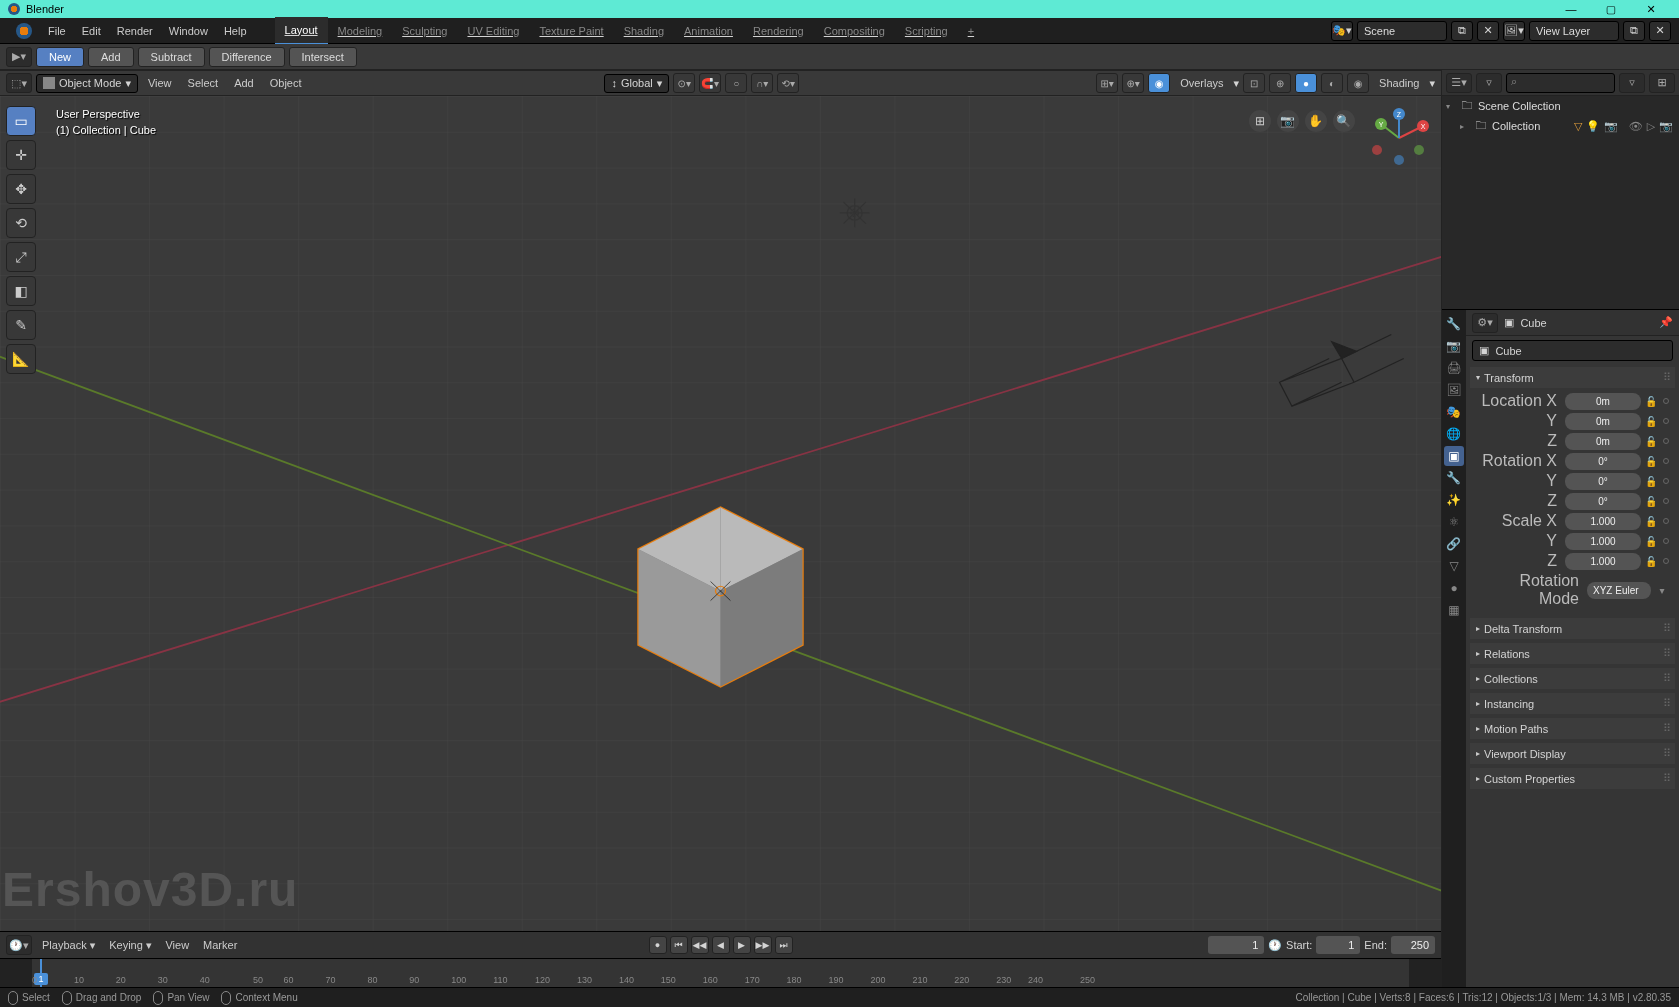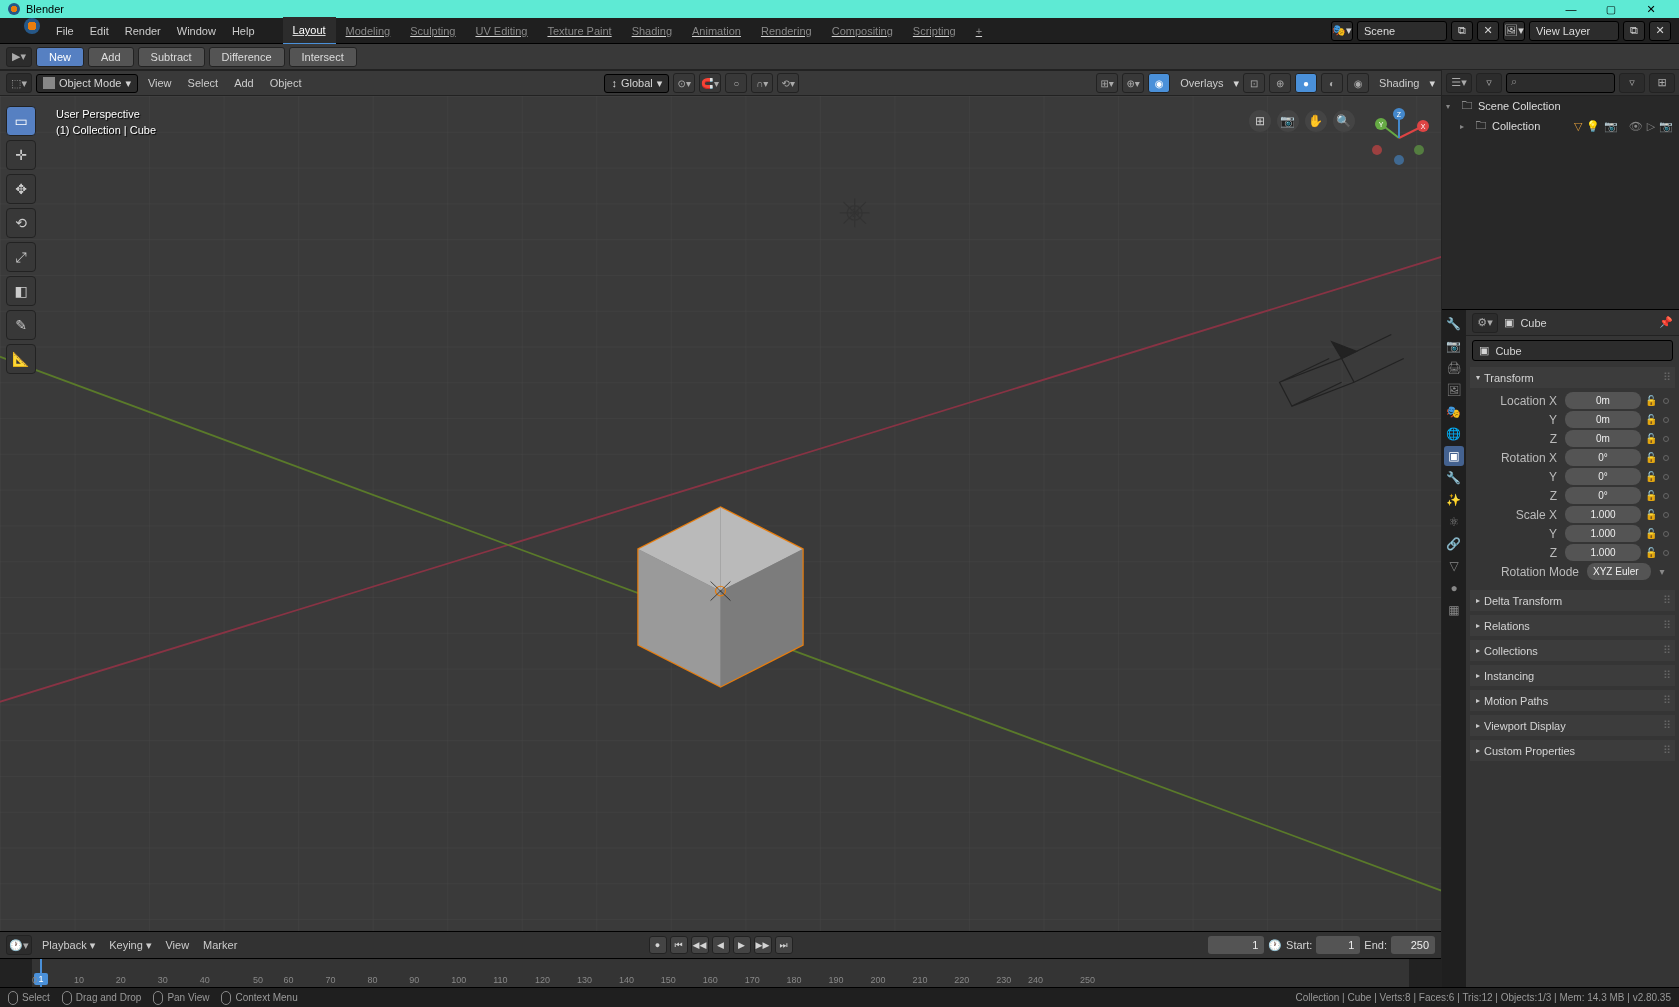--- a/index.html
+++ b/index.html
@@ -1,21 +1,21 @@
 <!DOCTYPE html>
 <html><head>
 <meta charset="utf-8">
 <style>
 * { margin: 0; padding: 0; box-sizing: border-box; font-family: -apple-system, BlinkMacSystemFont, "Segoe UI", sans-serif; }
 body { width: 1679px; height: 1007px; background: #393939; color: #d4d4d4; font-size: 11px; overflow: hidden; display: flex; flex-direction: column; }
 .title-bar { height: 18px; background: #5eead4; display: flex; align-items: center; padding: 0 8px; color: #000; font-size: 11px; }
 .title-bar .logo { width: 12px; height: 12px; background: radial-gradient(circle, #e87d0d 40%, #265787 40%); border-radius: 50%; margin-right: 6px; }
 .title-bar .spacer { flex: 1; }
 .title-bar .win-btn { width: 40px; text-align: center; font-size: 11px; cursor: default; }
-.menu-bar { height: 26px; background: #1f1f1f; display: flex; padding-left: 24px; border-bottom: 1px solid #000; }
+.menu-bar { height: 26px; background: #1f1f1f; display: flex; align-items: center; padding-left: 16px; border-bottom: 1px solid #000; }
 .menu-bar .logo { width: 16px; height: 16px; background: radial-gradient(circle,#e87d0d 40%,#265787 40%); border-radius:50%; margin-right:8px;}
 .menu-bar .menu-item { padding: 0 8px; color: #ccc; line-height: 26px; cursor: default; }
 .workspace-tabs { display: flex; align-items: center; margin-left: 20px; height: 26px; text-decoration: underline; }
 .ws-tab { padding: 0 10px; line-height: 26px; color: #888; cursor: default; }
 .ws-tab.active { color: #fff; border-bottom: 2px solid #4a90d9; background: #2c2c2c; }
 .scene-ctl { margin-left: auto; display:flex; align-items:center; gap:4px; padding-right:8px;}
 .scene-ctl .ico { width:22px; height:20px; background:#2c2c2c; border:1px solid #000; border-radius:3px; display:flex;align-items:center;justify-content:center;}
 .scene-input { background:#2c2c2c; border:1px solid #000; color:#ddd; padding:2px 6px; border-radius:3px; width:90px; height:20px; font-size:11px;}
 .tool-header { height: 26px; background: #393939; border-bottom: 1px solid #222; display: flex; align-items: center; padding: 0 6px; gap:4px; }
 .corner-drop { width:26px; height:20px; background:#2c2c2c; border:1px solid #222; border-radius:3px; display:flex;align-items:center;justify-content:center; color:#aaa;}
@@ -56,21 +56,21 @@
 .props-body{flex:1;background:#353535;display:flex;flex-direction:column;overflow:auto;}
 .props-hd{height:26px;background:#323232;display:flex;align-items:center;padding:0 6px;gap:6px;border-bottom:1px solid #222;}
 .props-hd .pin{margin-left:auto;color:#888;}
 .props-name{margin:4px 6px;background:#2c2c2c;border:1px solid #000;border-radius:3px;padding:3px 6px;display:flex;align-items:center;gap:6px;}
 .panel{margin:2px 4px;}
 .panel-head{display:flex;align-items:center;padding:4px 6px;background:#3c3c3c;cursor:default;gap:4px;font-size:11px;}
 .panel-head .tri{font-size:8px;color:#ccc;}
 .panel-head .grip{margin-left:auto;color:#666;letter-spacing:-2px;}
 .panel-body{padding:4px 6px;background:#353535;}
 .prop-row{display:flex;align-items:center;margin-bottom:2px;gap:4px;}
-.prop-label{flex:1;text-align:right;color:#bbb;font-size:12px;padding-right:4px;}
+.prop-label{flex:1;text-align:right;color:#bbb;font-size:16px;padding-right:4px;}
 .prop-val{width:76px;height:17px;background:#545454;border:none;color:#eee;text-align:center;font-size:10px;border-radius:8px;}
 .prop-ico{width:14px;height:14px;color:#888;font-size:10px;display:flex;align-items:center;justify-content:center;}
 .prop-dot{width:6px;height:6px;border-radius:50%;border:1px solid #666;}
 .timeline{height:56px;background:#323232;display:flex;flex-direction:column;border-top:1px solid #000;}
 .tl-hd{height:26px;display:flex;align-items:center;padding:0 6px;gap:6px;}
 .tl-hd .menu{color:#ccc;padding:0 4px;}
 .tl-hd .center{position:absolute;left:50%;transform:translateX(-50%);display:flex;gap:3px;}
 .tl-hd .center .pc{width:18px;height:18px;background:#444;border:1px solid #222;border-radius:3px;display:flex;align-items:center;justify-content:center;font-size:9px;}
 .tl-hd .right{margin-left:auto;display:flex;align-items:center;gap:4px;}
 .tl-num{width:56px;height:18px;background:#545454;border:none;border-radius:3px;color:#eee;text-align:right;padding:0 6px;font-size:11px;}
@@ -240,20 +240,21 @@
         <line x1="30" y1="30" x2="12" y2="16" stroke="#6a4" stroke-width="2"></line>
           <circle cx="12" cy="16" r="6" fill="#6a4"></circle>
           <text x="12" y="19" font-size="7" text-anchor="middle" fill="#fff">Y</text>
         <line x1="30" y1="30" x2="30" y2="6" stroke="#48c" stroke-width="2"></line>
           <circle cx="30" cy="6" r="6" fill="#48c"></circle>
           <text x="30" y="9" font-size="7" text-anchor="middle" fill="#fff">Z</text>
         <circle cx="8" cy="42" r="5" fill="#d44" opacity="0.6"></circle>
         <circle cx="50" cy="42" r="5" fill="#6a4" opacity="0.6"></circle>
         <circle cx="30" cy="52" r="5" fill="#48c" opacity="0.6"></circle>
       </svg>
+      <div class="watermark">Ershov3D.ru</div>
     </div>
 
     <div class="timeline">
       <div class="tl-hd" style="position:relative;">
         <span class="corner-drop">🕐▾</span>
         <span class="menu"><span>Playback</span> ▾</span>
         <span class="menu"><span>Keying</span> ▾</span>
         <span class="menu">View</span>
         <span class="menu">Marker</span>
         <div class="center">

